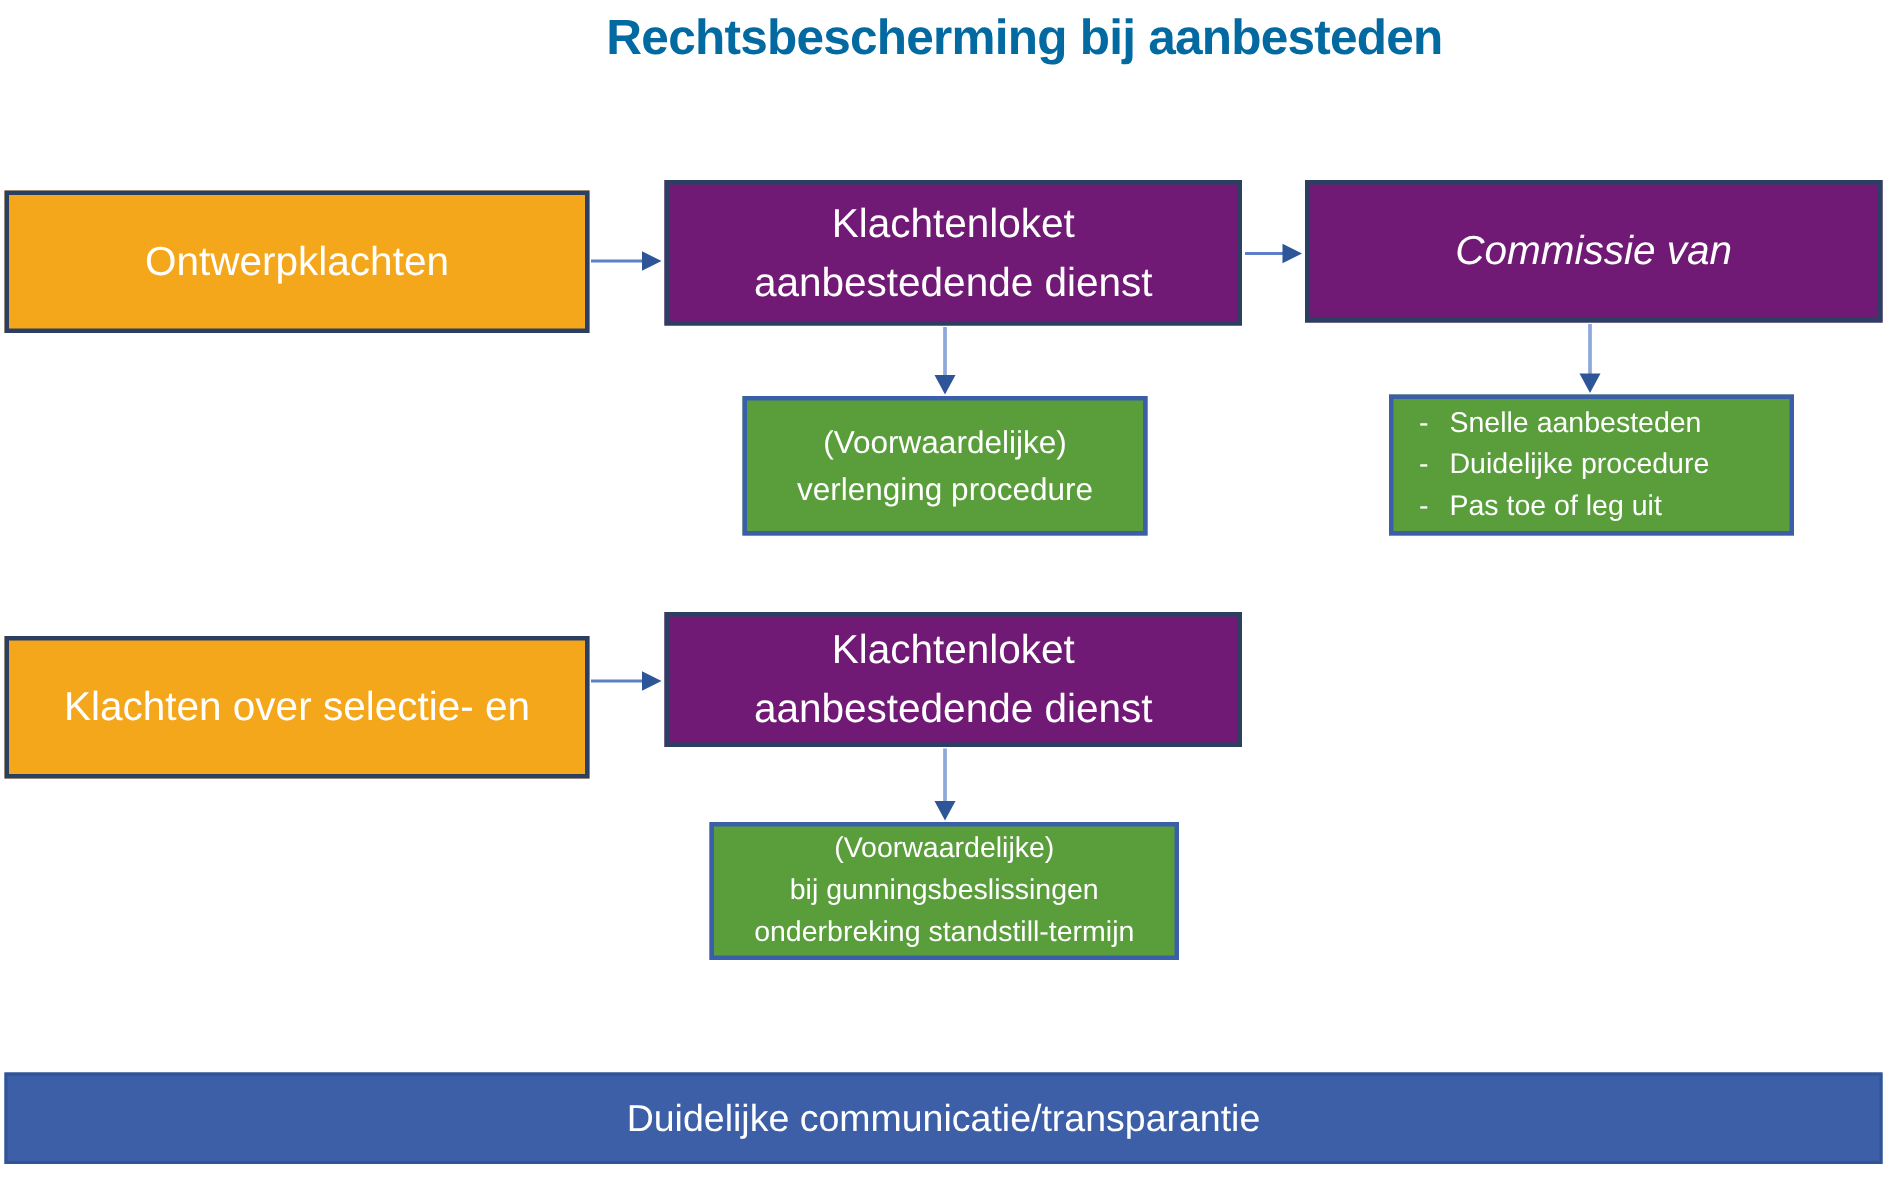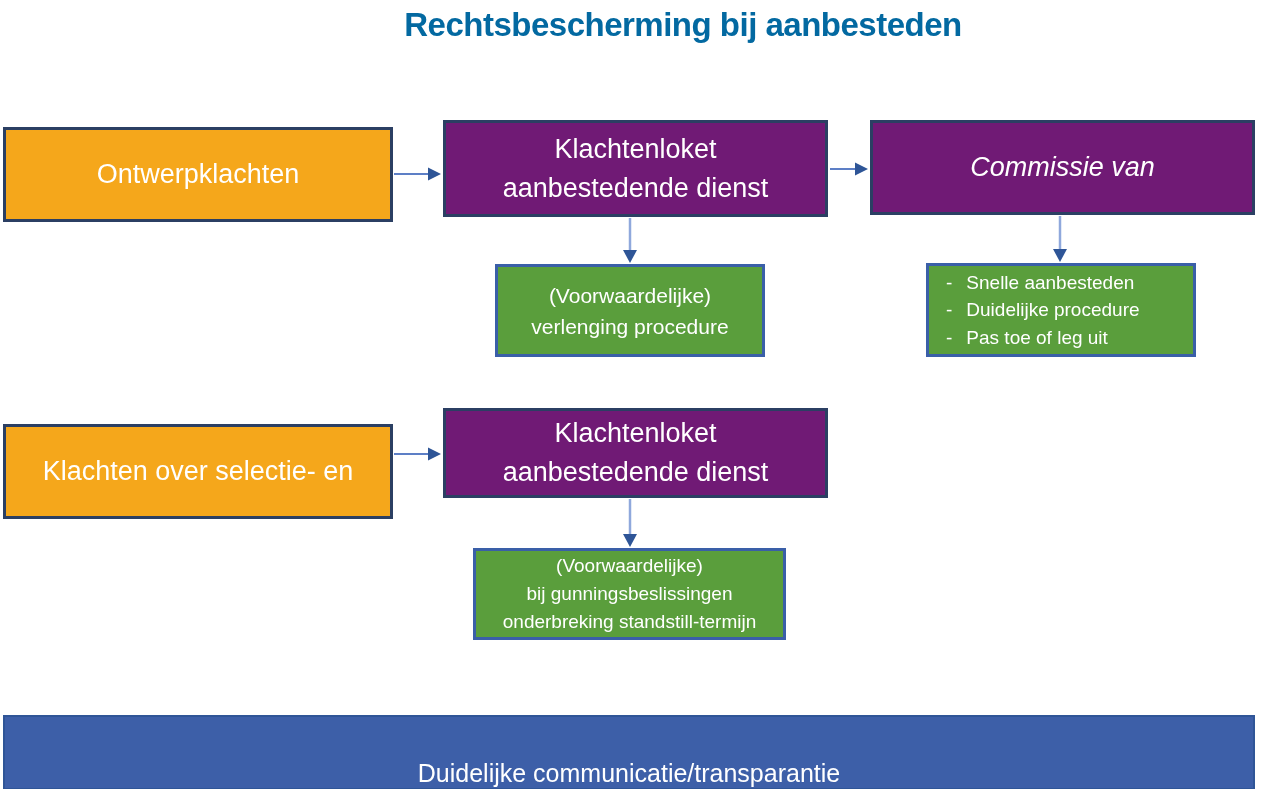--- a/index.html
+++ b/index.html
@@ -111,21 +111,21 @@
     <div>Klachtenloket</div>
     <div>aanbestedende dienst</div>
   </div>
 
   <div class="node green t-sm" style="left:473px; top:548px; width:313px; height:92px;">
     <div>(Voorwaardelijke)</div>
     <div>bij gunningsbeslissingen</div>
     <div>onderbreking standstill-termijn</div>
   </div>
 
-  <div class="node bluebar t-bar" style="left:3px; top:715px; width:1252px; height:75px;justify-content:flex-end;">
+  <div class="node bluebar t-bar" style="left:3px; top:715px; width:1252px; height:61px;">
     <div>Duidelijke communicatie/transparantie</div>
   </div>
 
   <svg class="arrow-layer" width="1261" height="789" viewBox="0 0 1261 789">
 
     <g>
       <line x1="394" y1="174" x2="430" y2="174" stroke="#5D7FC6" stroke-width="2"></line>
       <polygon points="441,174 428,167.5 428,180.5" fill="#2E5597"></polygon>
     </g>
 

